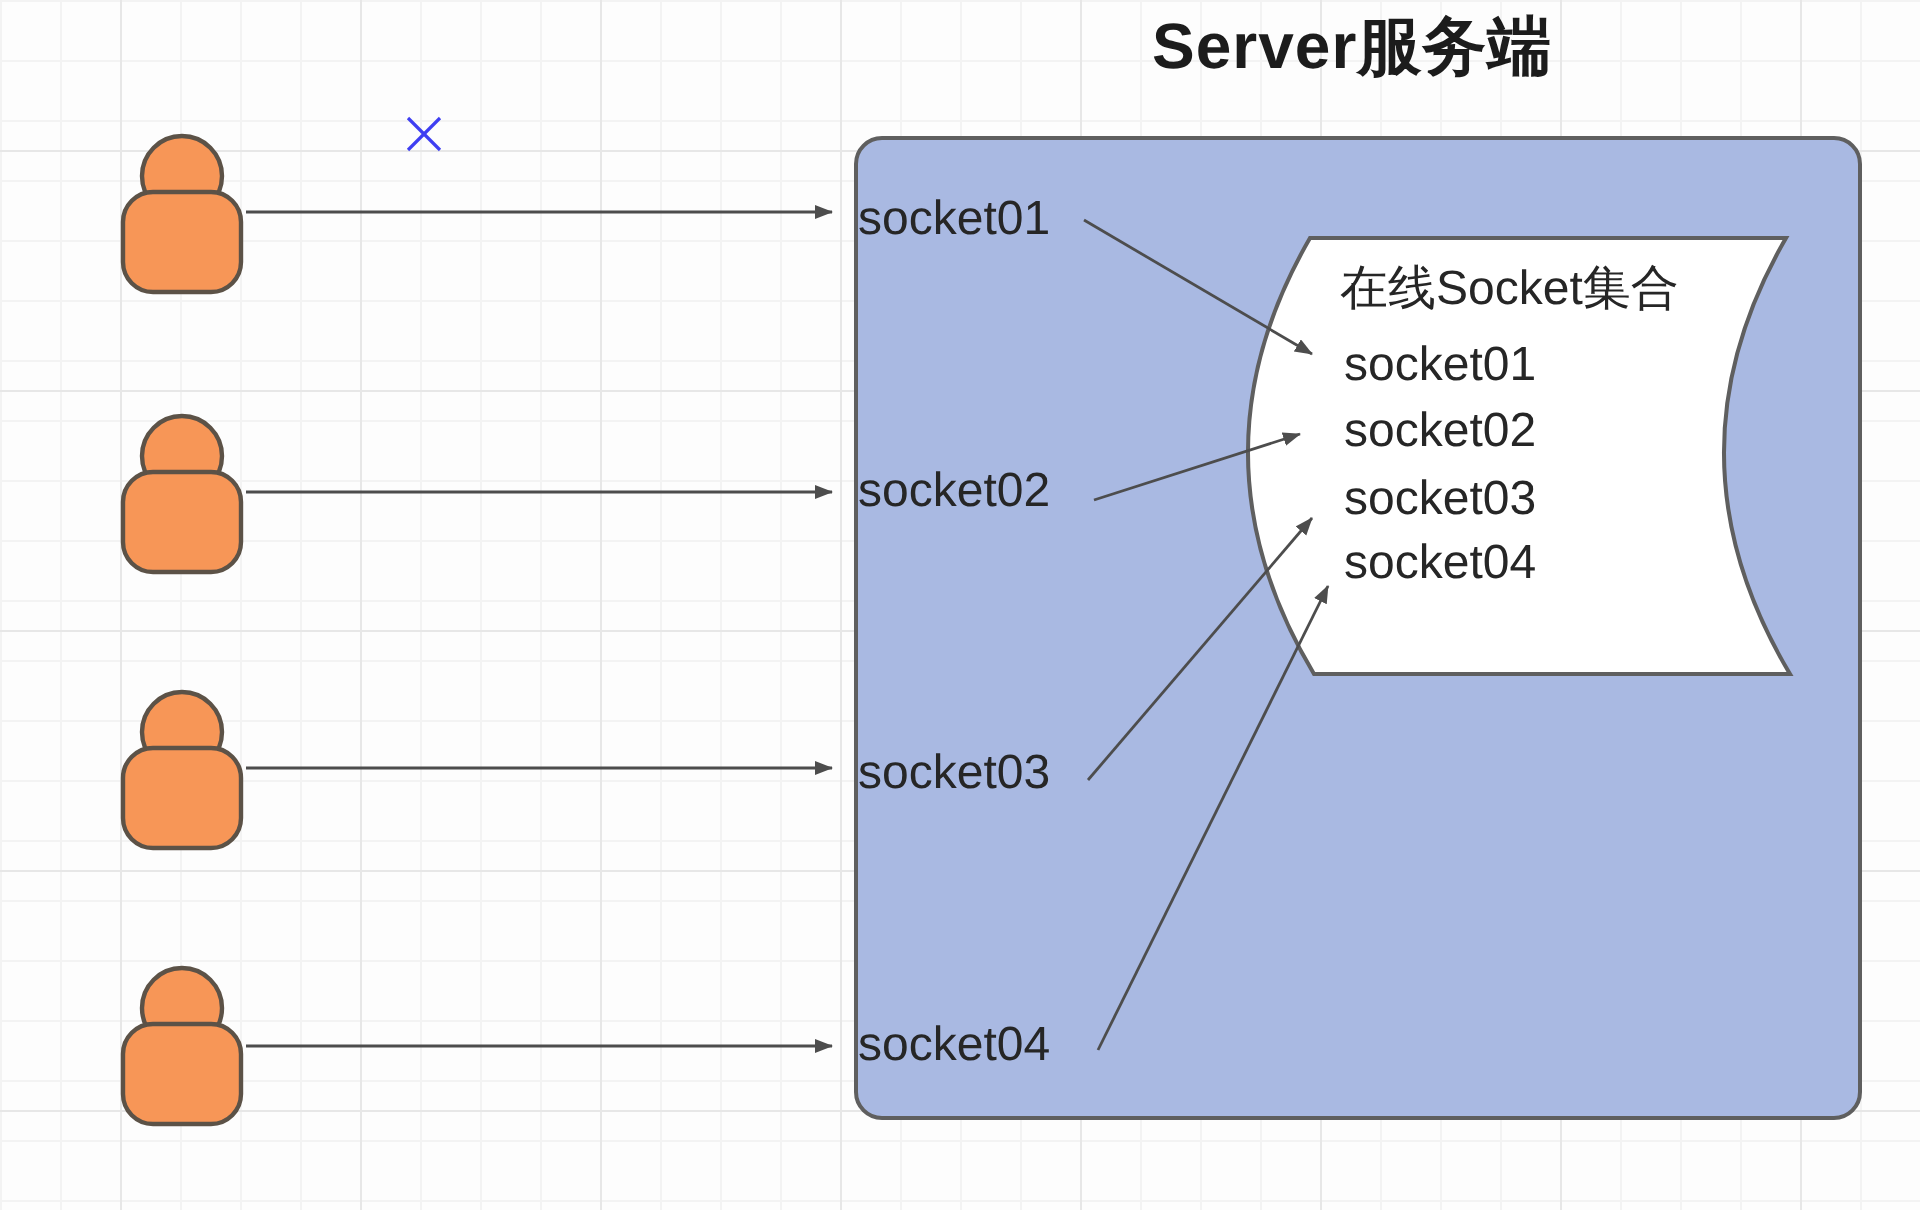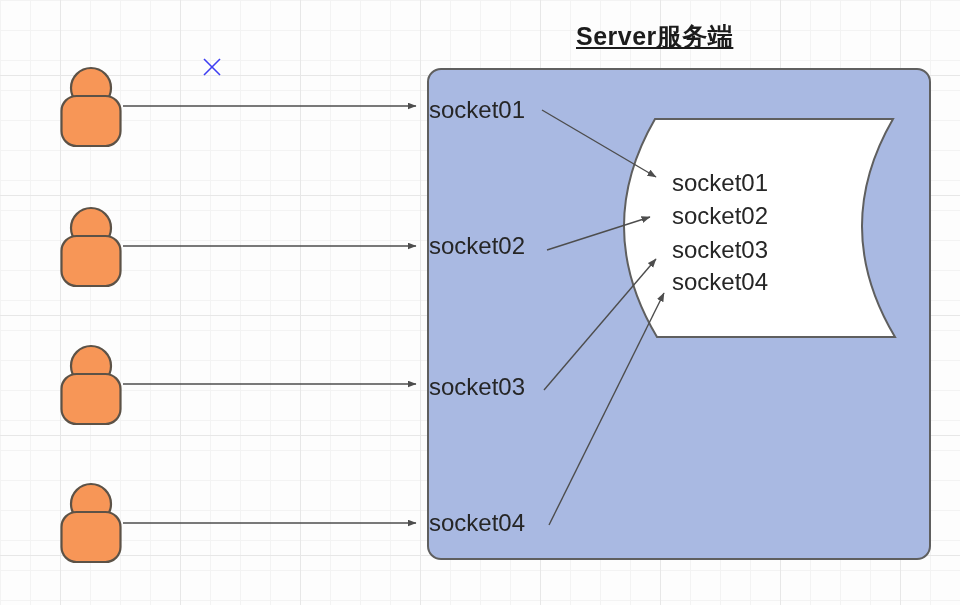--- a/index.html
+++ b/index.html
@@ -17,21 +17,21 @@
       linear-gradient(to right,#f3f3f3 1px,transparent 1px),
       linear-gradient(to bottom,#f3f3f3 1px,transparent 1px);
     background-size:120px 120px,120px 120px,30px 30px,30px 30px;
     background-position:60px 75px,60px 75px,0 0,0 0;
   }
   .title{
     position:absolute;font-weight:bold;font-size:24px;color:#1c1c1c;
     white-space:nowrap;letter-spacing:0.5px;
   }
   .client-title{left:24px;top:20px;}
-  .server-title{left:576px;top:20px;font-size:25px;text-decoration:underline;}
+  .server-title{left:576px;top:2px;font-size:32px;}
   .server-box{
     position:absolute;left:427px;top:68px;width:504px;height:492px;
     background:#a9b9e2;border:2px solid #5f5f5f;border-radius:14px;
     box-sizing:border-box;z-index:1;
   }
   .person{position:absolute;left:60px;width:62px;height:82px;z-index:2;}
   .p1{top:66px;} .p2{top:206px;} .p3{top:344px;} .p4{top:482px;}
   .person circle,.person rect{fill:#f79657;stroke:#5c5247;stroke-width:2.2;}
   .layer{position:absolute;left:0;top:0;width:960px;height:605px;z-index:3;pointer-events:none;}
   .card-shape{fill:#ffffff;stroke:#5f5f5f;stroke-width:2;}
@@ -98,18 +98,19 @@
     <line class="edge-thin" x1="547" y1="250" x2="650" y2="217" marker-end="url(#ah)"></line>
     <line class="edge-thin" x1="544" y1="390" x2="656" y2="259" marker-end="url(#ah)"></line>
     <line class="edge-thin" x1="549" y1="525" x2="664" y2="293" marker-end="url(#ah)"></line>
   </svg>
 
   <div class="label sock-edge-label sl1">socket01</div>
   <div class="label sock-edge-label sl2">socket02</div>
   <div class="label sock-edge-label sl3">socket03</div>
   <div class="label sock-edge-label sl4">socket04</div>
 
+  <div class="label card-title">在线Socket集合</div>
   <div class="label card-item ci1">socket01</div>
   <div class="label card-item ci2">socket02</div>
   <div class="label card-item ci3">socket03</div>
   <div class="label card-item ci4">socket04</div>
 
 </div>
 
 </body></html>

